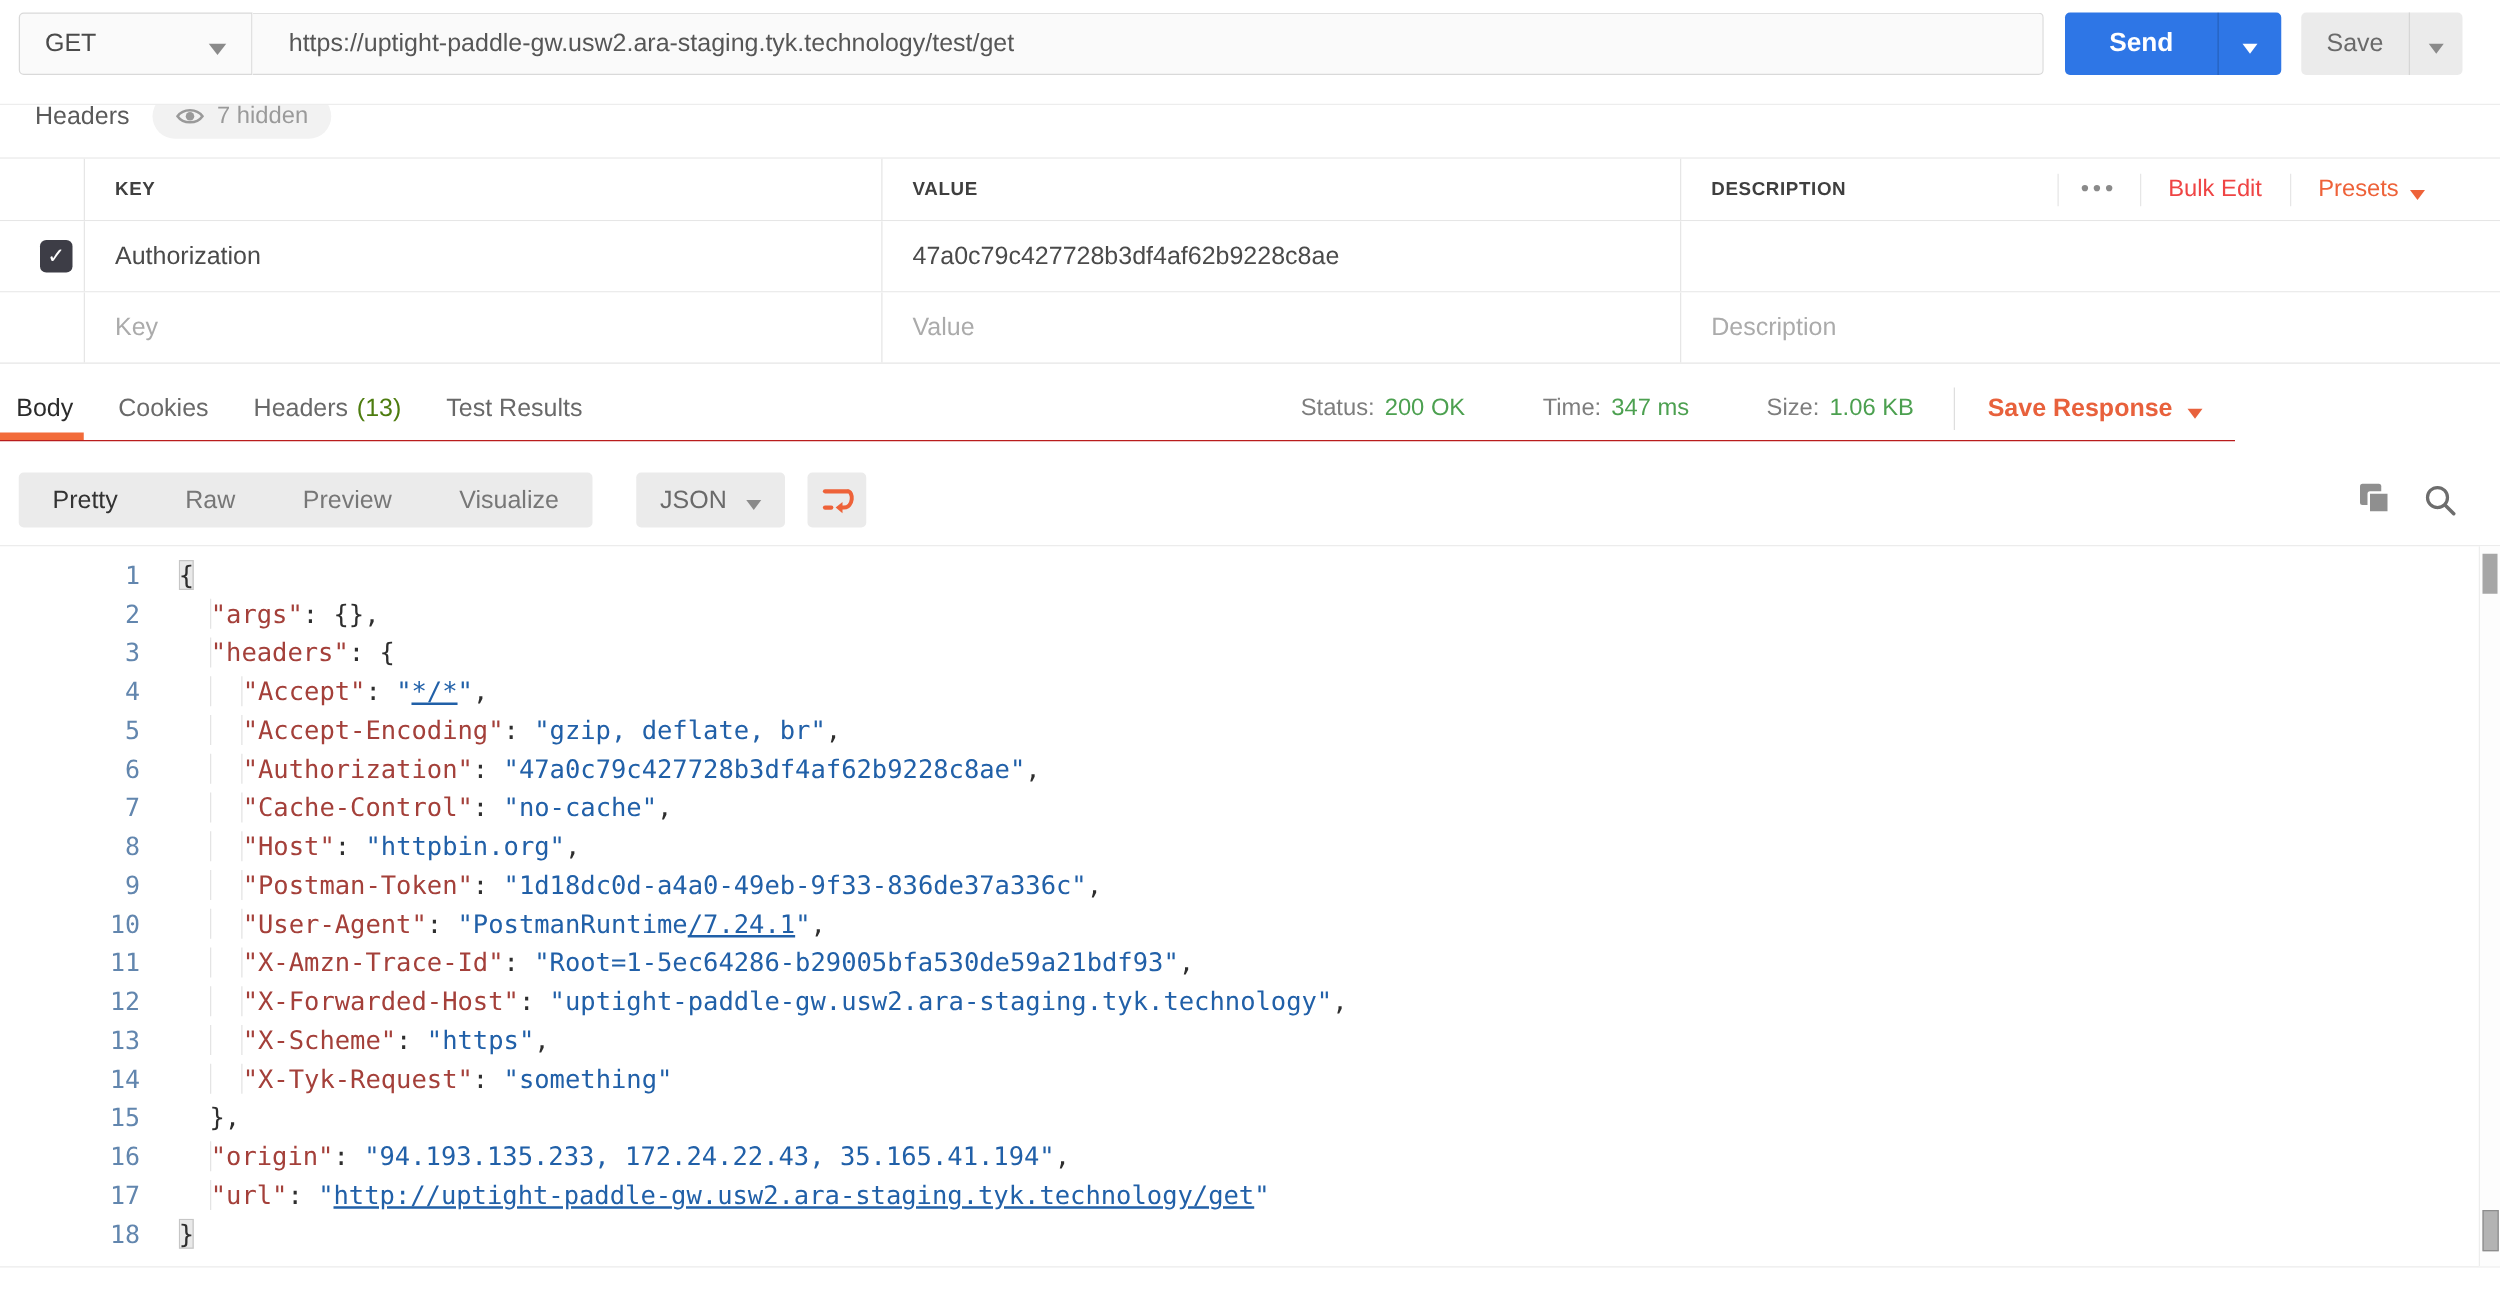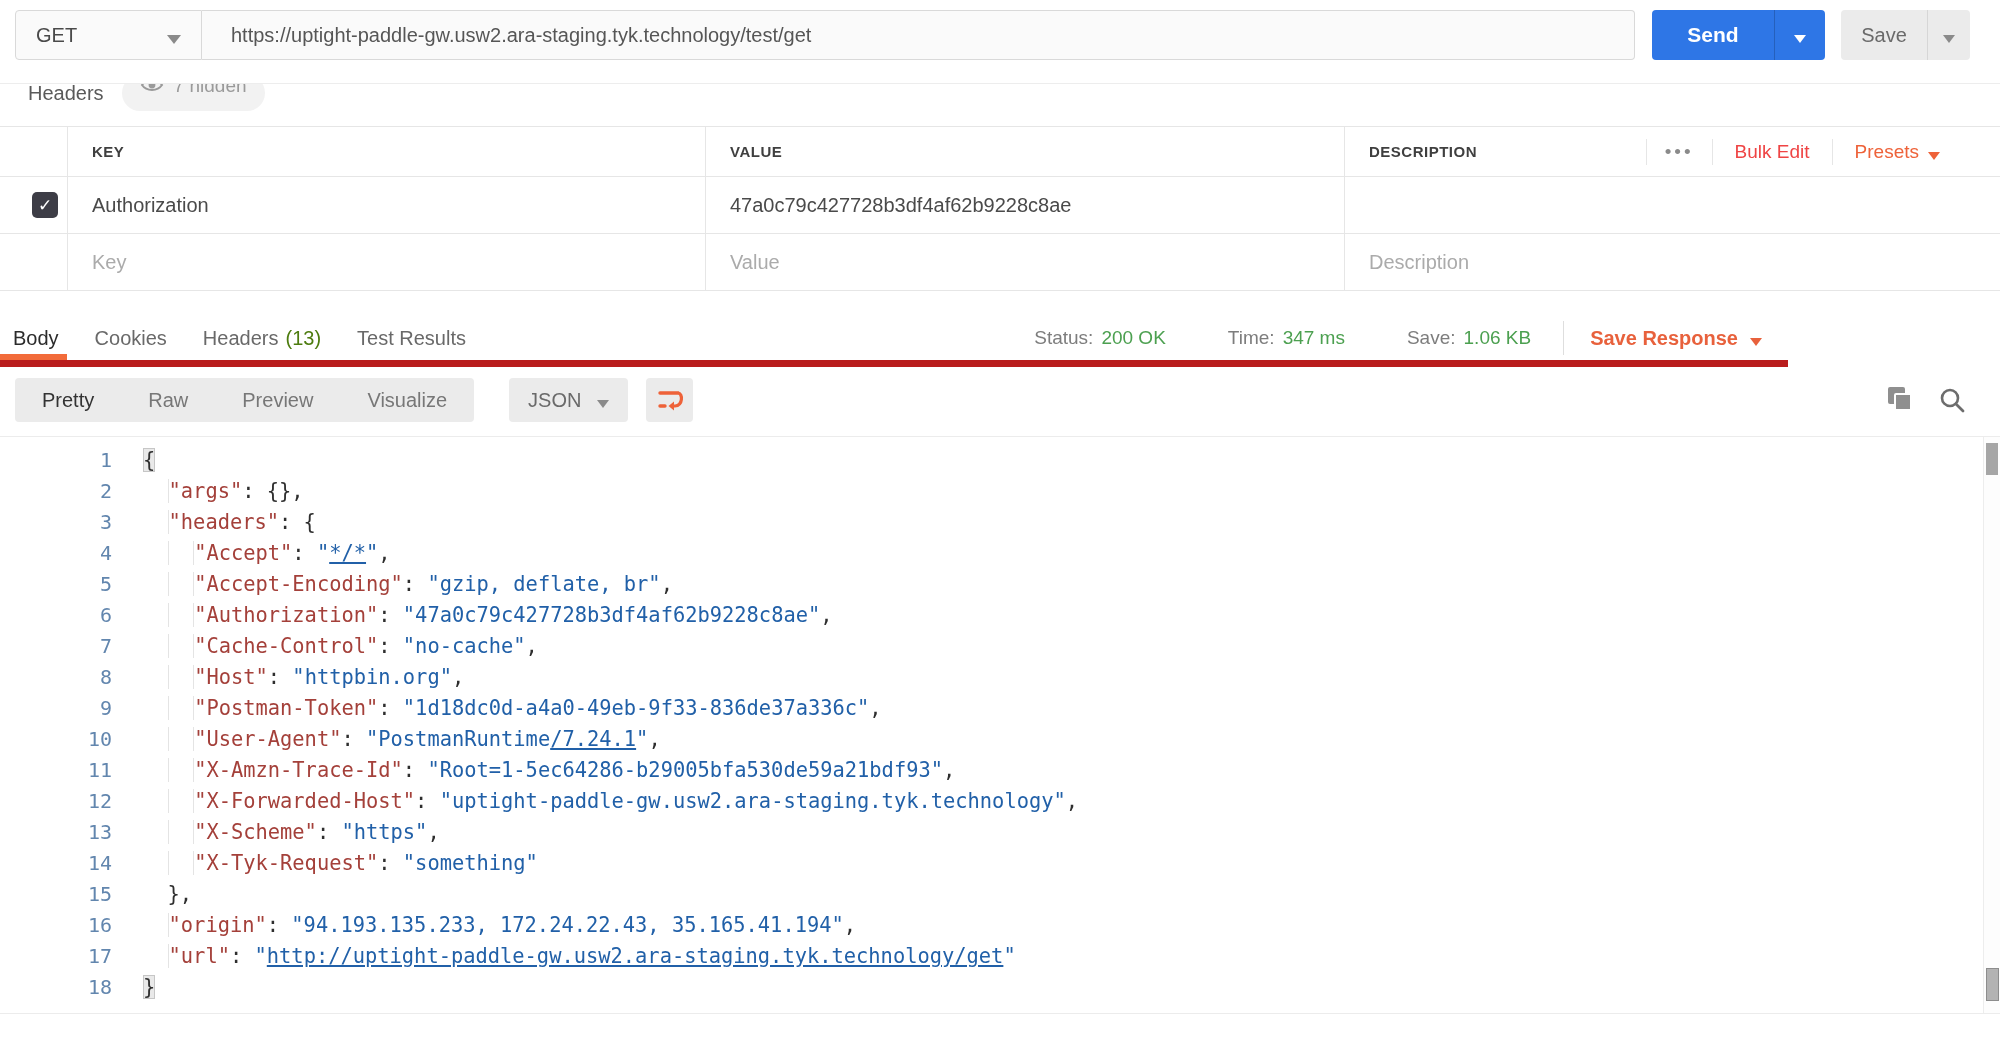--- a/index.html
+++ b/index.html
@@ -27,21 +27,21 @@
           display:flex; color:#6a6a6a; }
   .save-main { flex:1; display:flex; align-items:center; justify-content:center; font-size:20px; }
   .save .btn-vdiv { background:#d6d6d6; }
   .save .btn-caret { width:42px; color:#8a8a8a; }
 
   
   .rule { position:absolute; top:83px; left:0; width:2000px; height:1px; background:#ededed; }
   .headers-meta { position:absolute; top:84px; left:0; width:2000px; height:44px; overflow:hidden; }
   .headers-meta-inner { position:absolute; top:-9px; left:28px; display:flex; align-items:center; gap:18px; }
   .hm-title { font-size:20px; color:#5a5a5a; }
-  .pill { height:36px; background:#f2f2f2; border-radius:18px; display:flex; align-items:flex-start;
+  .pill { height:36px; background:#f2f2f2; border-radius:18px; display:flex; align-items:center;
           gap:10px; padding:0 18px; color:#9a9a9a; font-size:19px; }
 
   
   .kv-table { position:absolute; top:126px; left:0; width:2000px; border-top:1px solid #e6e6e6; }
   .tr { display:flex; border-bottom:1px solid #e6e6e6; background:#fff; }
   .tr.head { height:50px; }
   .tr.row { height:57px; }
   .td { display:flex; align-items:center; }
   .c-check { width:68px; border-right:1px solid #e6e6e6; justify-content:flex-start; padding-left:32px; }
   .c-key   { width:638px; border-right:1px solid #e6e6e6; padding-left:24px; }
@@ -53,22 +53,22 @@
   .checkbox { width:26px; height:26px; background:#3d3d46; border-radius:5px; display:flex;
               align-items:center; justify-content:center; }
   .checkbox::after { content:"✓"; color:#fff; font-size:17px; font-weight:700; }
   .th-actions { margin-left:auto; display:flex; align-items:center; padding-right:38px; }
   .vdiv24 { width:1px; height:26px; background:#e6e6e6; }
   .dots { color:#8a8a8a; font-size:19px; letter-spacing:3px; margin:0 18px; }
   .lnk { color:#ef4444; font-size:19px; margin:0 22px; white-space:nowrap; }
   .presets { display:flex; align-items:center; gap:9px; color:#ee6239; }
 
   
-  .resp-bar { position:absolute; top:316px; left:0; width:1788px; height:51px;
-              border-bottom:7px solid #b91c1c; display:flex; align-items:center; }
+  .resp-bar { position:absolute; top:302px; left:0; width:1788px; height:51px;
+              border-bottom:1px solid #b91c1c; display:flex; align-items:center; }
   .tabs { display:flex; align-items:center; padding-left:13px; gap:36px; height:100%; }
   .tab { position:relative; height:100%; display:flex; align-items:center; font-size:20px;
          color:#696969; white-space:nowrap; gap:7px; }
   .tab.active { color:#2b2b2b; }
   .tab.active::after { content:""; position:absolute; left:-13px; right:-8px; bottom:0; height:6px;
                        background:#f26b3a; }
   .tab .count { color:#4d7c0f; }
   .resp-meta { margin-left:auto; display:flex; align-items:center; padding-right:26px; }
   .meta-group { display:flex; align-items:center; gap:8px; margin-left:62px; font-size:19px; }
   .meta-label { color:#7d7d7d; }
@@ -227,21 +227,21 @@
   <div class="resp-meta">
     <span class="meta-group">
       <span class="meta-label">Status:</span>
       <span class="meta-value">200 OK</span>
     </span>
     <span class="meta-group">
       <span class="meta-label">Time:</span>
       <span class="meta-value">347 ms</span>
     </span>
     <span class="meta-group">
-      <span class="meta-label">Save:</span>
+      <span class="meta-label">Size:</span>
       <span class="meta-value">1.06 KB</span>
     </span>
     <span class="meta-vdiv"></span>
     <span class="save-resp">
       <span>Save Response</span>
       <span class="tri sm"></span>
     </span>
   </div>
 </div>
 

